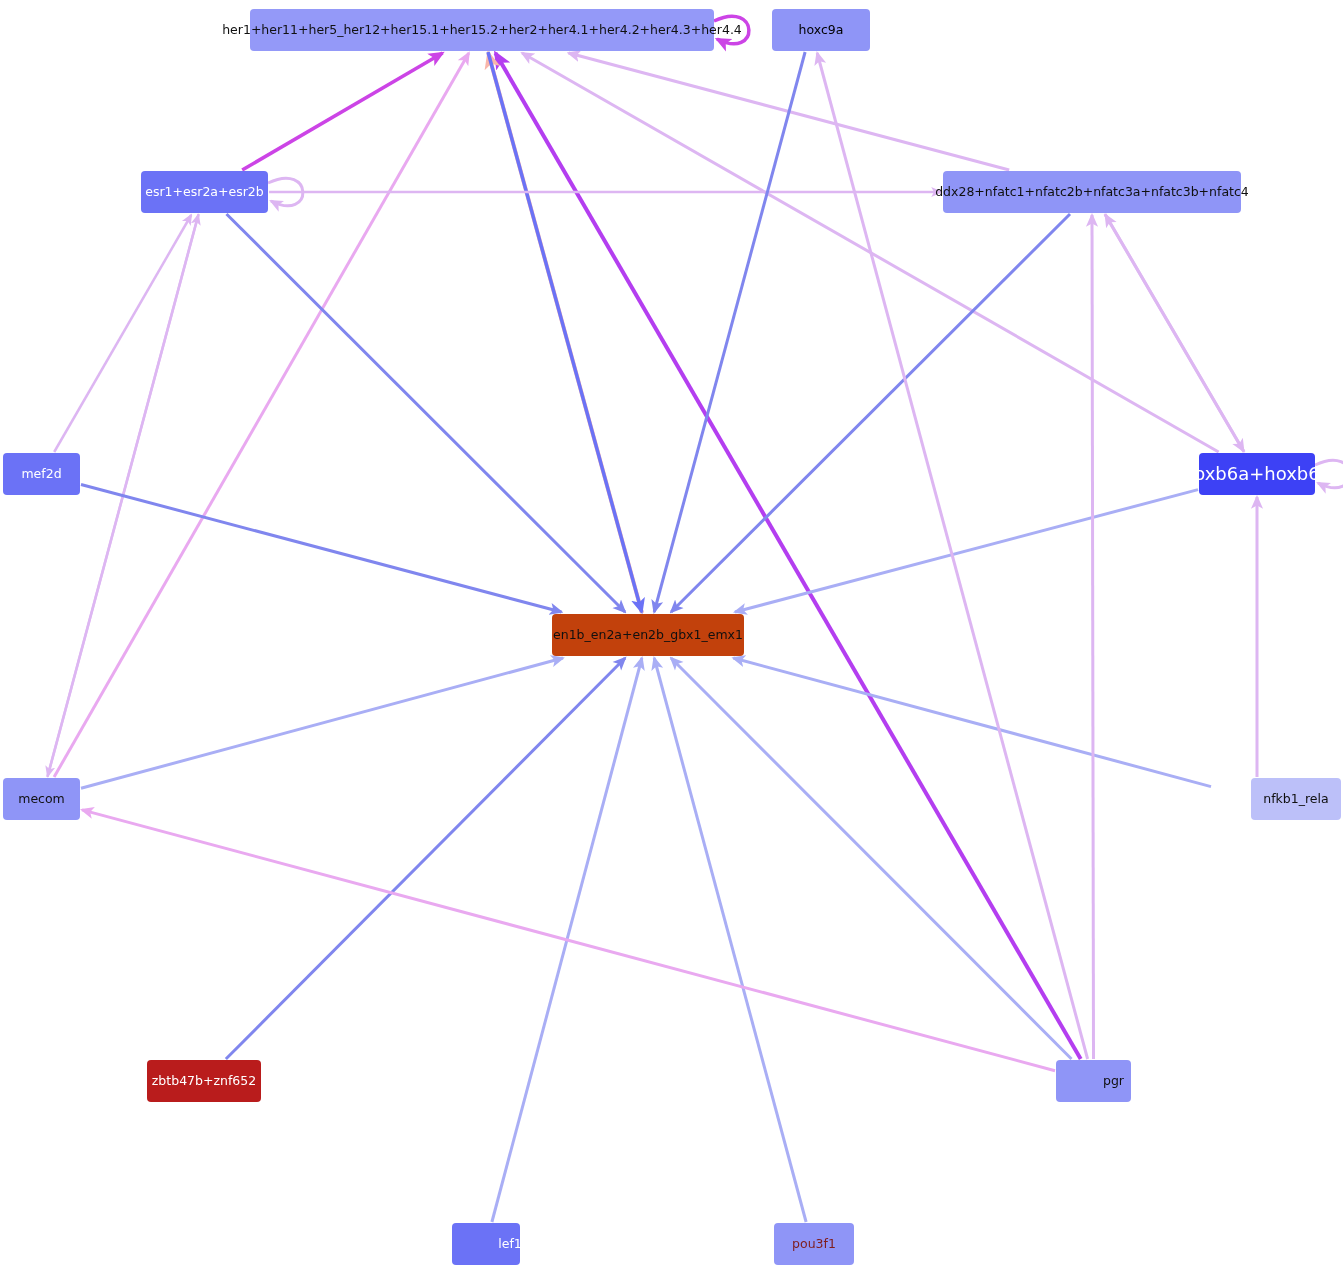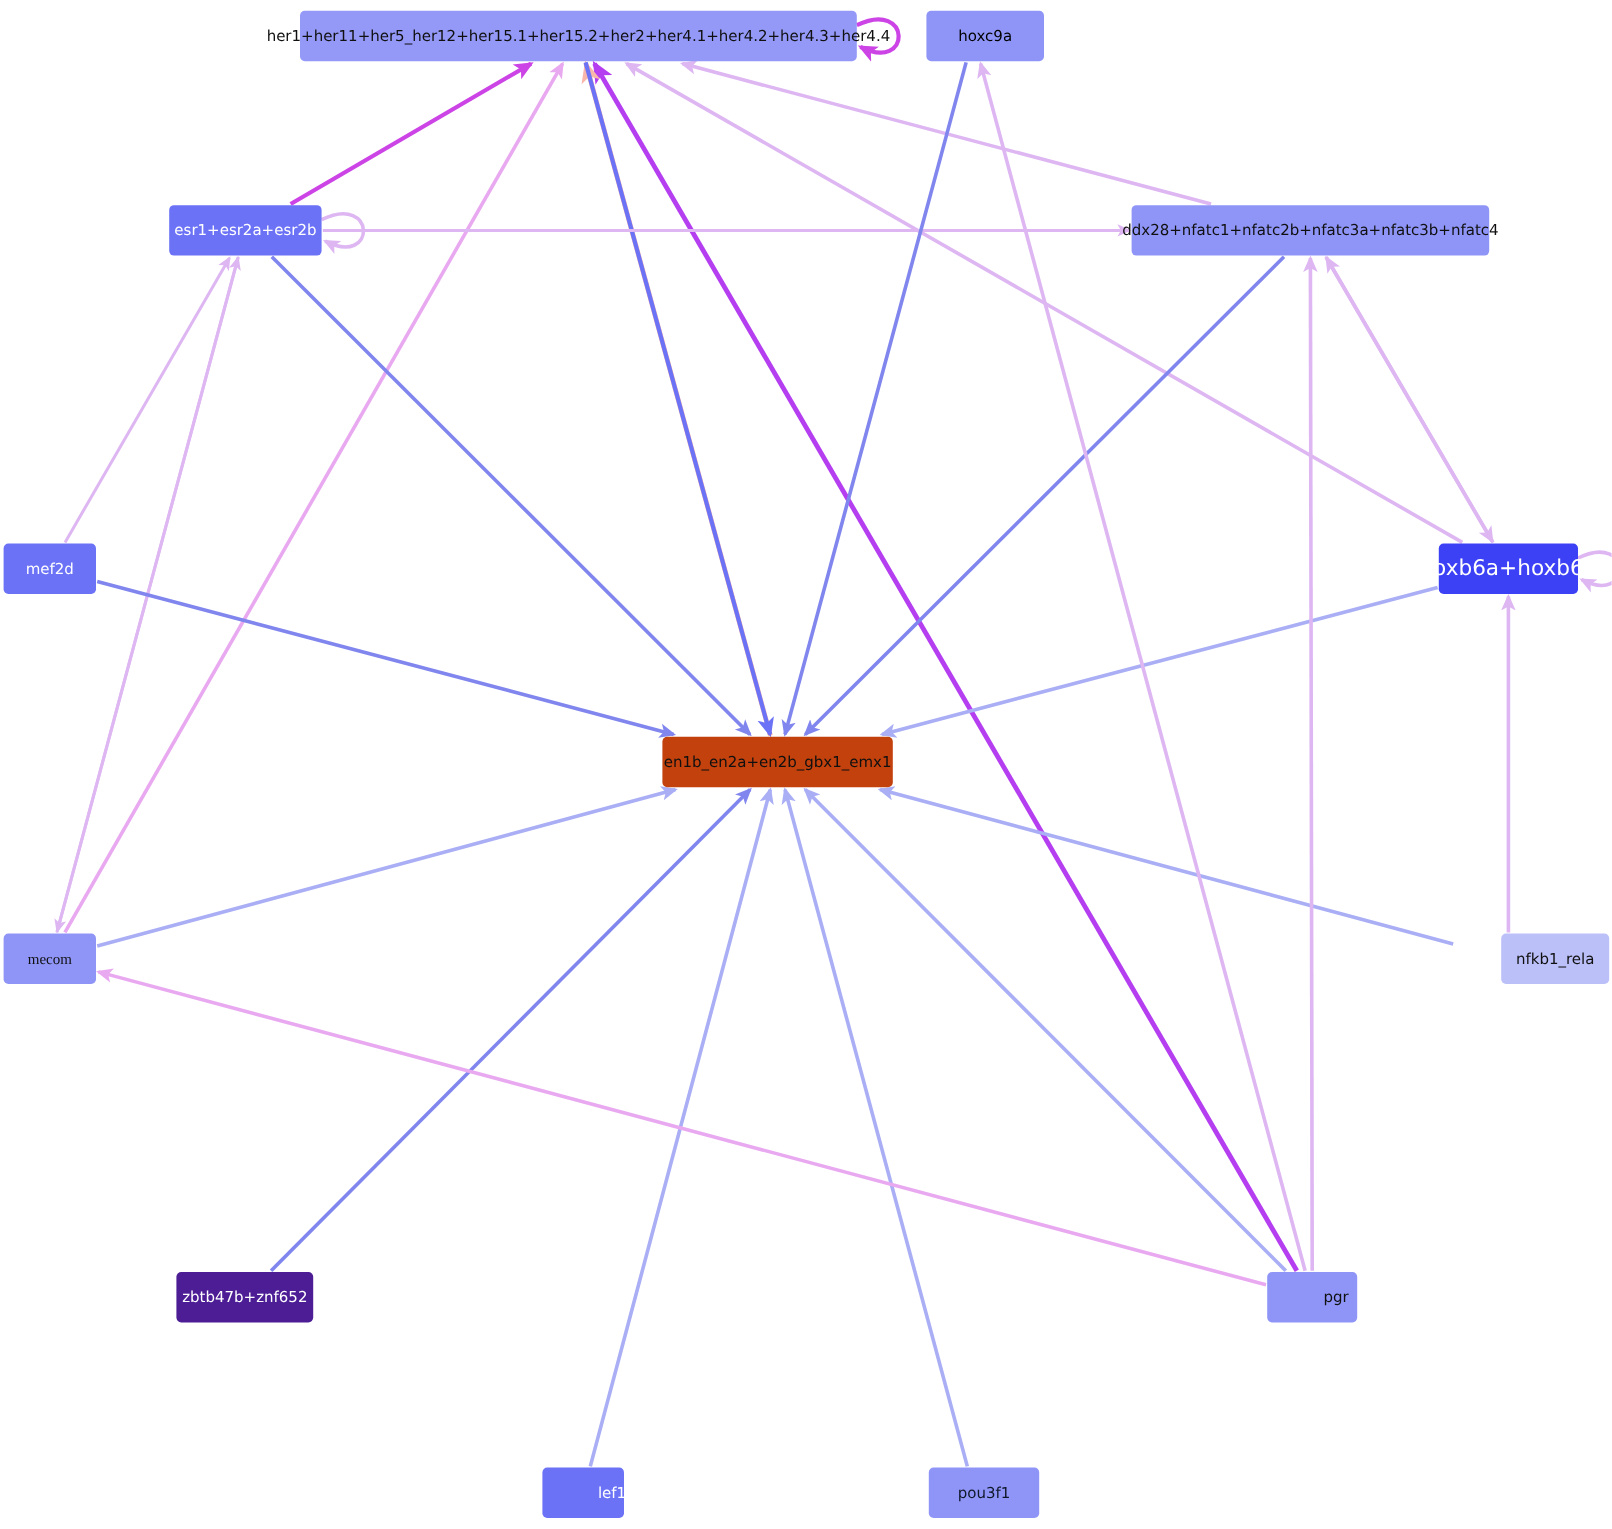--- a/index.html
+++ b/index.html
@@ -104,31 +104,31 @@
     </div>
     <div class="node" style="left: 3px; top: 453px; width: 77px; height: 42px; background: rgb(107, 114, 246); color: rgb(255, 255, 255); font-size: 12.5px;">
       <span>mef2d</span>
     </div>
     <div class="node" style="left: 1199px; top: 453px; width: 116px; height: 42px; background: rgb(61, 65, 245); color: rgb(255, 255, 255); font-size: 18px; text-align: center;">
       <span>hoxb6a+hoxb6b</span>
     </div>
     <div class="node" style="left: 552px; top: 614px; width: 192px; height: 42px; background: #c2410c; color: rgb(16, 16, 16); font-size: 12.5px;">
       <span>en1b_en2a+en2b_gbx1_emx1</span>
     </div>
-    <div class="node" style="left: 3px; top: 778px; width: 77px; height: 42px; background: rgb(143, 149, 247); color: rgb(16, 16, 16); font-size: 12.5px; font-family: Liberation Serif, serif;">
+    <div class="node" style="left: 3px; top: 778px; width: 77px; height: 42px; background: rgb(143, 149, 247); color: rgb(16, 16, 16); font-size: 12.5px;">
       <span>mecom</span>
     </div>
     <div class="node" style="left: 1212px; top: 778px; width: 90px; height: 42px; background: rgb(188, 192, 249); color: rgb(16, 16, 16); font-size: 12.5px; margin-left: 39px;">
       <span>nfkb1_rela</span>
     </div>
-    <div class="node" style="left: 147px; top: 1060px; width: 114px; height: 42px; background: #4c1d95; color: rgb(255, 255, 255); font-size: 12.5px;">
+    <div class="node" style="left: 147px; top: 1060px; width: 114px; height: 42px; background: #b91c1c; color: rgb(255, 255, 255); font-size: 12.5px;">
       <span>zbtb47b+znf652</span>
     </div>
     <div class="node" style="left: 1056px; top: 1060px; width: 75px; height: 42px; background: rgb(143, 149, 247); color: rgb(16, 16, 16); font-size: 12.5px; padding-left: 40px;">
       <span>pgr</span>
     </div>
     <div class="node" style="left: 452px; top: 1223px; width: 68px; height: 42px; background: rgb(107, 114, 246); color: rgb(255, 255, 255); font-size: 12.5px; padding-left: 48px;">
       <span>lef1</span>
     </div>
-    <div class="node" style="left: 774px; top: 1223px; width: 92px; height: 42px; background: rgb(143, 149, 247); color: #0f172a; font-size: 12.5px;">
+    <div class="node" style="left: 774px; top: 1223px; width: 80px; height: 42px; background: rgb(143, 149, 247); color: #7f1d1d; font-size: 12.5px;">
       <span>pou3f1</span>
     </div>
   </div>
 
 </body></html>

